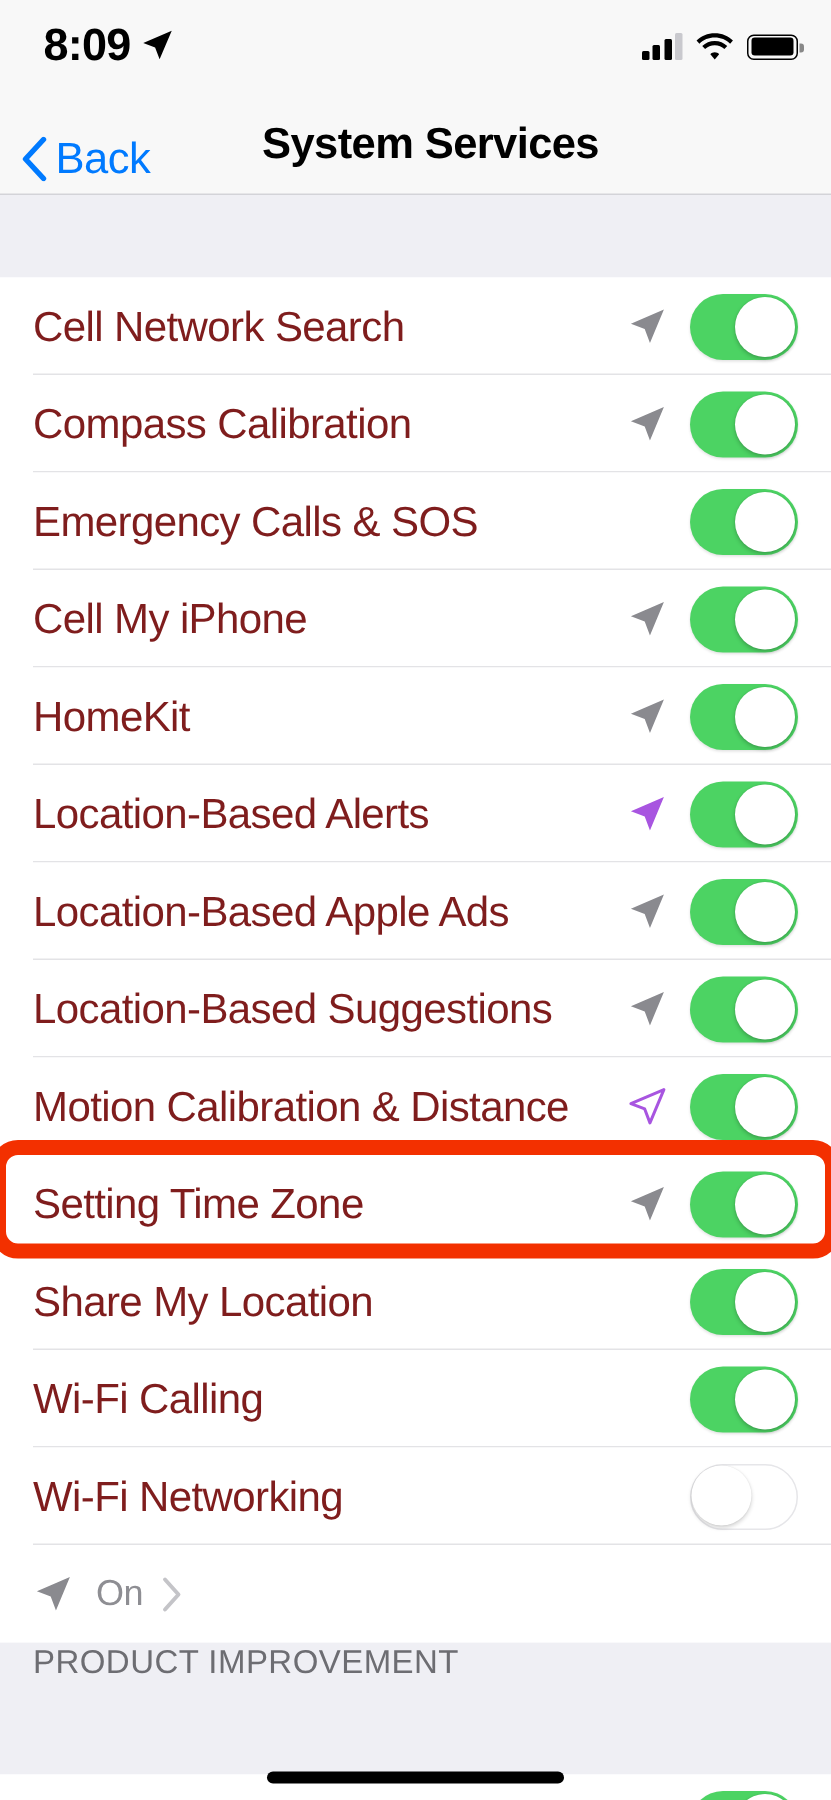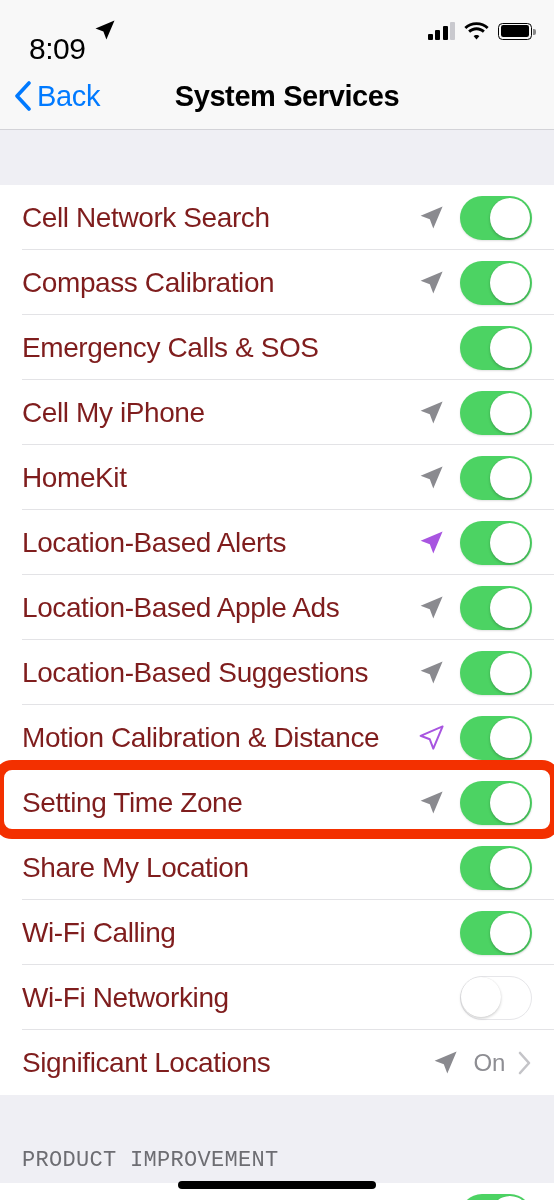--- a/index.html
+++ b/index.html
@@ -22,23 +22,23 @@
 
   
   .status-bar {
     position: absolute;
     top: 0; left: 0;
     width: 554px; height: 62px;
     background: #F8F8F8;
   }
   .status-time {
     position: absolute;
-    left: 29px; top: 32px;
+    left: 29px; top: 14px;
     font-size: 30px;
-    font-weight: normal;
+    font-weight: bold;
     letter-spacing: -0.5px;
     color: #000000;
     line-height: 34px;
     text-align: right;
   }
   .status-loc-arrow {
     position: absolute;
     left: 93px; top: 18px;
     width: 24px; height: 24px;
   }
@@ -77,21 +77,21 @@
   
   .nav-bar {
     position: absolute;
     top: 62px; left: 0;
     width: 554px; height: 68px;
     background: #F8F8F8;
     border-bottom: 1px solid #D3D3D8;
   }
   .nav-back {
     position: absolute;
-    left: 14px; top: 0;
+    left: 14px; top: 10px;
     height: 68px;
     display: flex;
     align-items: center;
     gap: 5px;
     cursor: pointer;
   }
   .chevron-left { width: 18px; height: 30px; flex: none; }
   .nav-back-label {
     font-size: 29px;
     color: #007AFF;
@@ -198,23 +198,21 @@
     letter-spacing: -0.3px;
     margin-right: 13px;
   }
   .chevron-right { width: 14px; height: 24px; flex: none; }
 
   
   .section-head {
     background: #EFEFF4;
     height: 88px;
     display: flex;
-    align-items: flex-end;
     padding: 0 0 10px 22px;
-    font-family: Liberation Mono, monospace;
   }
   .section-head-label {
     font-size: 22px;
     color: #6D6D72;
     letter-spacing: 0.3px;
   }
 
   
   .highlight-box {
     position: absolute;
@@ -415,21 +413,20 @@
         <div class="row">
           <span class="row-label">Wi-Fi Networking</span>
           <span class="row-right">
             <span class="loc-arrow blank"></span>
             <div class="toggle off">
               <div class="knob"></div>
             </div>
           </span>
         </div>
         <div class="row last">
-          <span class="row-label">Significant Locations</span>
           <span class="row-right">
             <svg class="loc-arrow" viewBox="0 0 27 27">
               <path d="M24.6 2.4 L2.6 11.8 L11.8 15.3 L15.3 24.6 Z" fill="#8A8A8F"></path>
             </svg>
             <span class="row-value">On</span>
             <svg class="chevron-right" viewBox="0 0 14 24">
               <path d="M2 2 L11 12 L2 22" stroke="#C4C4C8" stroke-width="2.6" fill="none" stroke-linecap="round" stroke-linejoin="round"></path>
             </svg>
           </span>
         </div>

